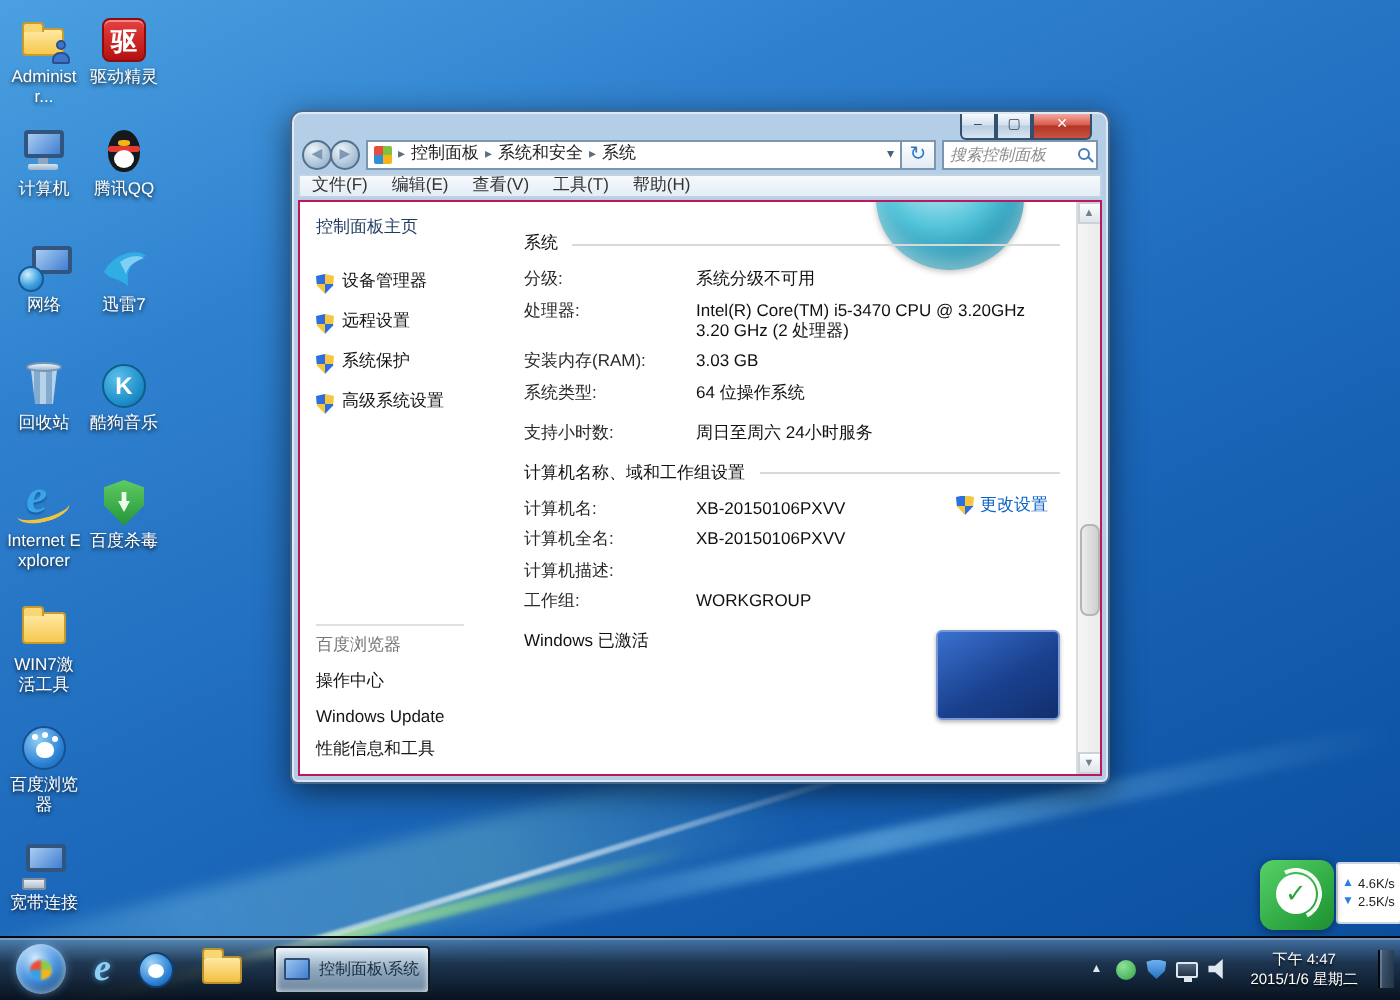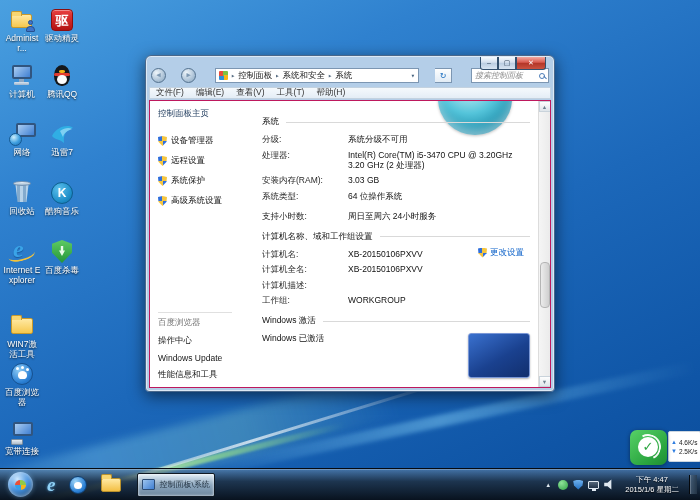--- a/index.html
+++ b/index.html
@@ -84,21 +84,21 @@
          background:rgba(185,209,232,.97); border:1px solid #49678a; border-radius:6px 6px 4px 4px;
          box-shadow:0 4px 16px rgba(0,0,0,.55), inset 0 0 0 1px rgba(255,255,255,.55); }
   .caption { height:12px; }
   .capbtns { position:absolute; top:1px; right:8px; display:flex; }
   .cbtn { width:18px; height:13px; border:1px solid #33506d; border-top:none; text-align:center;
           font-size:7px; line-height:12px; color:#2e4257;
           background:linear-gradient(#f6fafd,#d3e0ee 45%,#b9cce0 50%,#d8e5f2); }
   .cbtn.min { border-radius:0 0 0 3px; }
   .cbtn.cls { width:30px; border-radius:0 0 3px 0; color:#fff;
           background:linear-gradient(#f3a9a0,#d85a4e 45%,#b23527 50%,#ca5240); }
-  .addr { display:flex; height:18px; padding:0 5px; gap:19px;font-family:Liberation Mono, monospace; }
+  .addr { display:flex; align-items:center; height:18px; padding:0 5px; gap:3px; }
   .navbtn { width:15px; height:15px; border-radius:50%; border:1px solid #53718e; text-align:center;
           font-size:7px; line-height:13px; color:#7e99b3;
           background:radial-gradient(circle at 35% 30%,#eef5fa,#aec4d8 60%,#8aa7c0); }
   .navbtn.fwd { margin-left:-4px; }
   .bcbox { flex:1; height:15px; background:#fff; border:1px solid #7c96b2; display:flex; align-items:center;
           gap:3px; padding:0 3px; font-size:8.5px; color:#222; }
   .cp-ic { width:9px; height:9px; border-radius:1px; flex:0 0 auto;
           background:conic-gradient(#7dc242 0 25%,#f6b517 0 50%,#2e8fd8 0 75%,#e84c3d 0 100%); }
   .bc-sep { color:#5a6f85; font-size:7px; }
   .bc-dd { margin-left:auto; color:#44617e; font-size:7px; }
@@ -110,21 +110,21 @@
   .mag:after { content:''; position:absolute; width:4px; height:1.4px; background:#4b7cb8; transform:rotate(45deg); right:-3px; bottom:-1px; }
 
   .menubar { height:12px; margin:1px 3px 0 3px; display:flex; gap:12px; align-items:center; padding:0 6px;
           font-size:8.5px; color:#333; background:linear-gradient(#f5f9fc,#e4edf6); border:1px solid #c3d2e0; }
 
   .winbody { position:absolute; left:3px; right:3px; top:44px; bottom:3px; background:#fff;
           border:1px solid #be185d; display:flex; overflow:hidden; }
 
   .sidebar { width:86px; padding:7px 4px 6px 8px; display:flex; flex-direction:column; font-size:8.5px; background:#fff; }
   .sb-home { color:#1e3a5c; margin-bottom:15px; }
-  .sb-item { display:flex; align-items:center; gap:4px; margin-bottom:8px; color:#151515; }
+  .sb-item { display:flex; align-items:flex-end; gap:4px; margin-bottom:8px; color:#151515; }
   .uac { width:9px; height:10px; flex:0 0 auto;
          clip-path:polygon(50% 0,100% 10%,95% 58%,50% 100%,5% 58%,0 10%);
          background:conic-gradient(#f6c63f 0 25%,#2f6fdd 0 50%,#f6c63f 0 75%,#2f6fdd 0 100%); }
   .sb-see { margin-top:auto; border-top:1px solid #e0e0e0; padding-top:4px; color:#757575; }
   .sb-see2 { margin-top:6px; color:#151515; }
 
   .content { flex:1; position:relative; padding:15px 8px 0 26px; font-size:8.5px; color:#2a2a2a; overflow:hidden; }
   .teal { position:absolute; top:-38px; right:26px; width:74px; height:72px; border-radius:50%;
           background:radial-gradient(circle at 42% 28%,#dff6fa,#54c4da 45%,#1787a5 78%,#0b6a85);
           box-shadow:inset 0 -5px 9px rgba(255,255,255,.45), 0 1px 3px rgba(0,0,0,.25); }
@@ -243,21 +243,21 @@
     </div>
   <div class="lbl">回收站</div>
 </div>
 <div class="dicon" style="left:3px;top:240px">
   <div class="ic">
       <span class="ie-e">e</span>
       <span class="ie-ring"></span>
     </div>
   <div class="lbl">Internet Explorer</div>
 </div>
-<div class="dicon" style="left:3px;top:314px">
+<div class="dicon" style="left:3px;top:302px">
   <div class="ic">
       <span class="folder" style="top:4px;width:22px;height:16px"></span>
     </div>
   <div class="lbl">WIN7激活工具</div>
 </div>
 <div class="dicon" style="left:3px;top:362px">
   <div class="ic">
       <span class="bd-circle"></span>
       <span class="bd-paw"></span>
       <span class="bd-d1"></span>
@@ -426,24 +426,20 @@
             <span class="l">计算机描述:</span>
             <span class="v"></span>
           </div>
         <div class="row">
             <span class="l">工作组:</span>
             <span class="v">WORKGROUP</span>
           </div>
       </div>
 
       <div class="sec">
-        <div class="sec-h">
-            <span class="t">Windows 激活</span>
-            <span class="ln"></span>
-          </div>
         <div class="act-wrap">
           <div class="act-line">Windows 已激活</div>
 
           <div class="badge">
             
             
             
           </div>
 
         </div>

